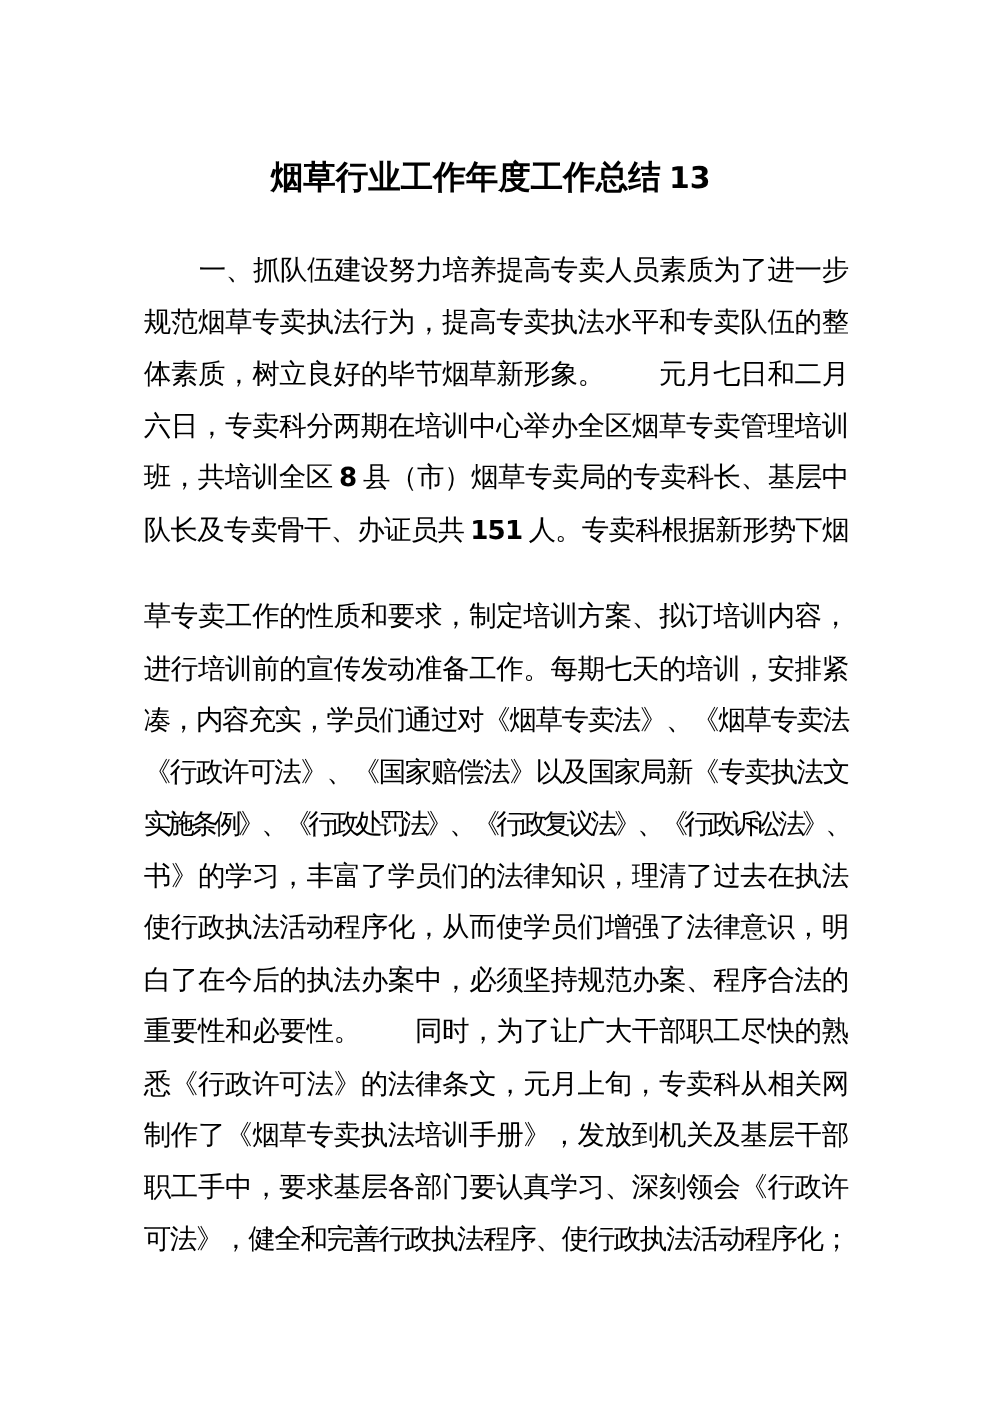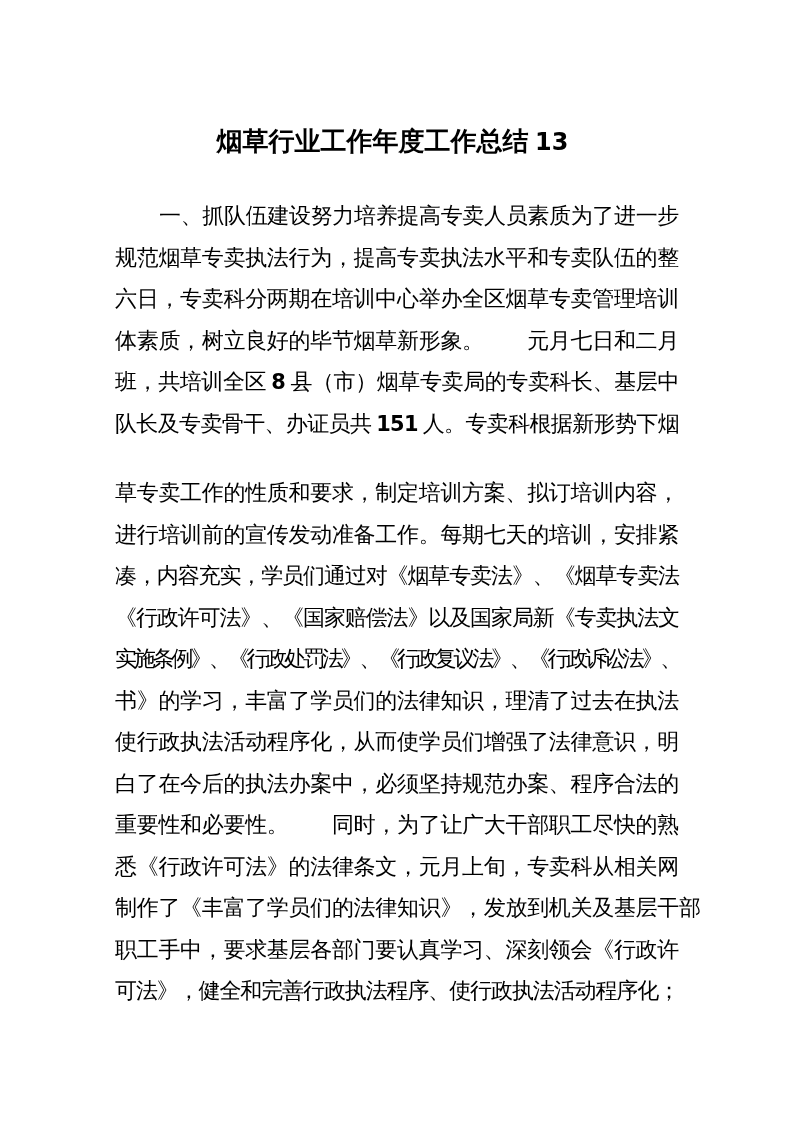--- a/index.html
+++ b/index.html
@@ -59,31 +59,31 @@
   }
 </style>
 </head>
 <body>
 
 <div class="page">
   <h1 class="doc-title">烟草行业工作年度工作总结 <span class="num">13</span></h1>
   <div class="body-text">
       <div class="line indent" style="letter-spacing: -0.333px;"><span class="lc">一、抓队伍建设努力培养提高专卖人员素质为了进一步</span></div>
       <div class="line" style="letter-spacing: -0.308px; text-align: center;"><span class="lc">规范烟草专卖执法行为，提高专卖执法水平和专卖队伍的整</span></div>
+      <div class="line" style="letter-spacing: -0.308px;"><span class="lc">体素质，树立良好的毕节烟草新形象。　　元月七日和二月</span></div>
       <div class="line" style="letter-spacing: -0.308px;"><span class="lc">六日，专卖科分两期在培训中心举办全区烟草专卖管理培训</span></div>
-      <div class="line" style="letter-spacing: -0.308px;"><span class="lc">体素质，树立良好的毕节烟草新形象。　　元月七日和二月</span></div>
       <div class="line" style="letter-spacing: -0.412px;"><span class="lc">班，共培训全区 <span class="num">8</span> 县（市）烟草专卖局的专卖科长、基层中</span></div>
       <div class="line" style="letter-spacing: -0.642px;"><span class="lc">队长及专卖骨干、办证员共 <span class="num">151</span> 人。专卖科根据新形势下烟</span></div>
       <div class="line" style="letter-spacing: -0.308px; margin-top: 28px;"><span class="lc">草专卖工作的性质和要求，制定培训方案、拟订培训内容，</span></div>
       <div class="line" style="letter-spacing: -0.308px;"><span class="lc">进行培训前的宣传发动准备工作。每期七天的培训，安排紧</span></div>
       <div class="line" style="letter-spacing: -1.111px;"><span class="lc">凑，内容充实，学员们通过对《烟草专卖法》、《烟草专卖法</span></div>
       <div class="line" style="letter-spacing: -1.111px;"><span class="lc">《行政许可法》、《国家赔偿法》以及国家局新《专卖执法文</span></div>
       <div class="line" style="letter-spacing: -3.2px;"><span class="lc">实施条例》、《行政处罚法》、《行政复议法》、《行政诉讼法》、</span></div>
       <div class="line" style="letter-spacing: -0.308px;"><span class="lc">书》的学习，丰富了学员们的法律知识，理清了过去在执法</span></div>
       <div class="line" style="letter-spacing: -0.308px;"><span class="lc">使行政执法活动程序化，从而使学员们增强了法律意识，明</span></div>
       <div class="line" style="letter-spacing: -0.308px;"><span class="lc">白了在今后的执法办案中，必须坚持规范办案、程序合法的</span></div>
       <div class="line" style="letter-spacing: -0.308px;"><span class="lc">重要性和必要性。　　同时，为了让广大干部职工尽快的熟</span></div>
       <div class="line" style="letter-spacing: -0.308px; text-align: center;"><span class="lc">悉《行政许可法》的法律条文，元月上旬，专卖科从相关网</span></div>
-      <div class="line" style="letter-spacing: -0.308px;"><span class="lc">制作了《丰富了学员们的法律知识》，发放到机关及基层干部</span></div>
+      <div class="line" style="letter-spacing: -0.308px;"><span class="lc">制作了《烟草专卖执法培训手册》，发放到机关及基层干部</span></div>
       <div class="line" style="letter-spacing: -0.308px;"><span class="lc">职工手中，要求基层各部门要认真学习、深刻领会《行政许</span></div>
       <div class="line" style="letter-spacing: -1.111px;"><span class="lc">可法》，健全和完善行政执法程序、使行政执法活动程序化；</span></div>
     </div>
 </div>
 
 </body></html>

